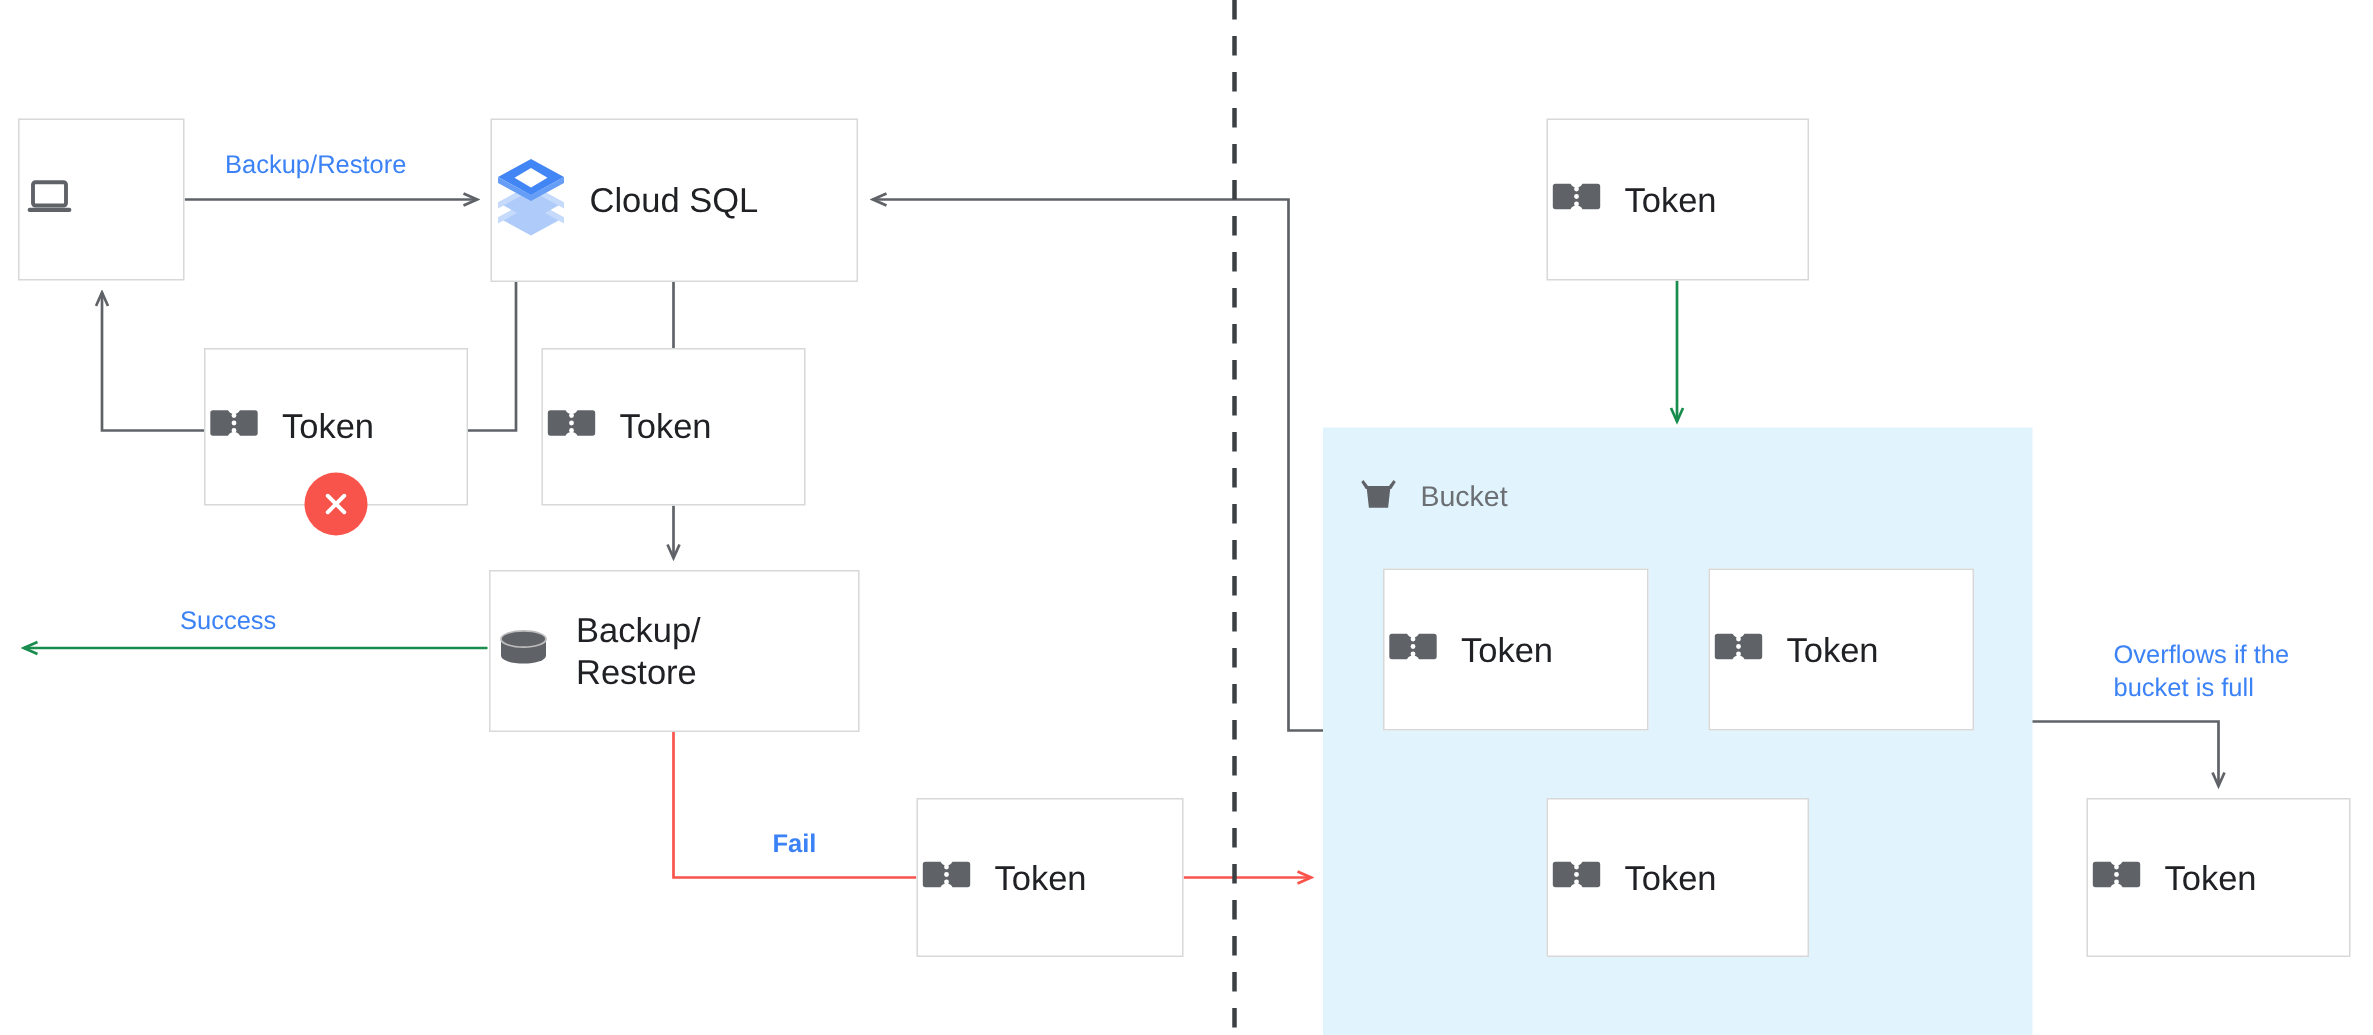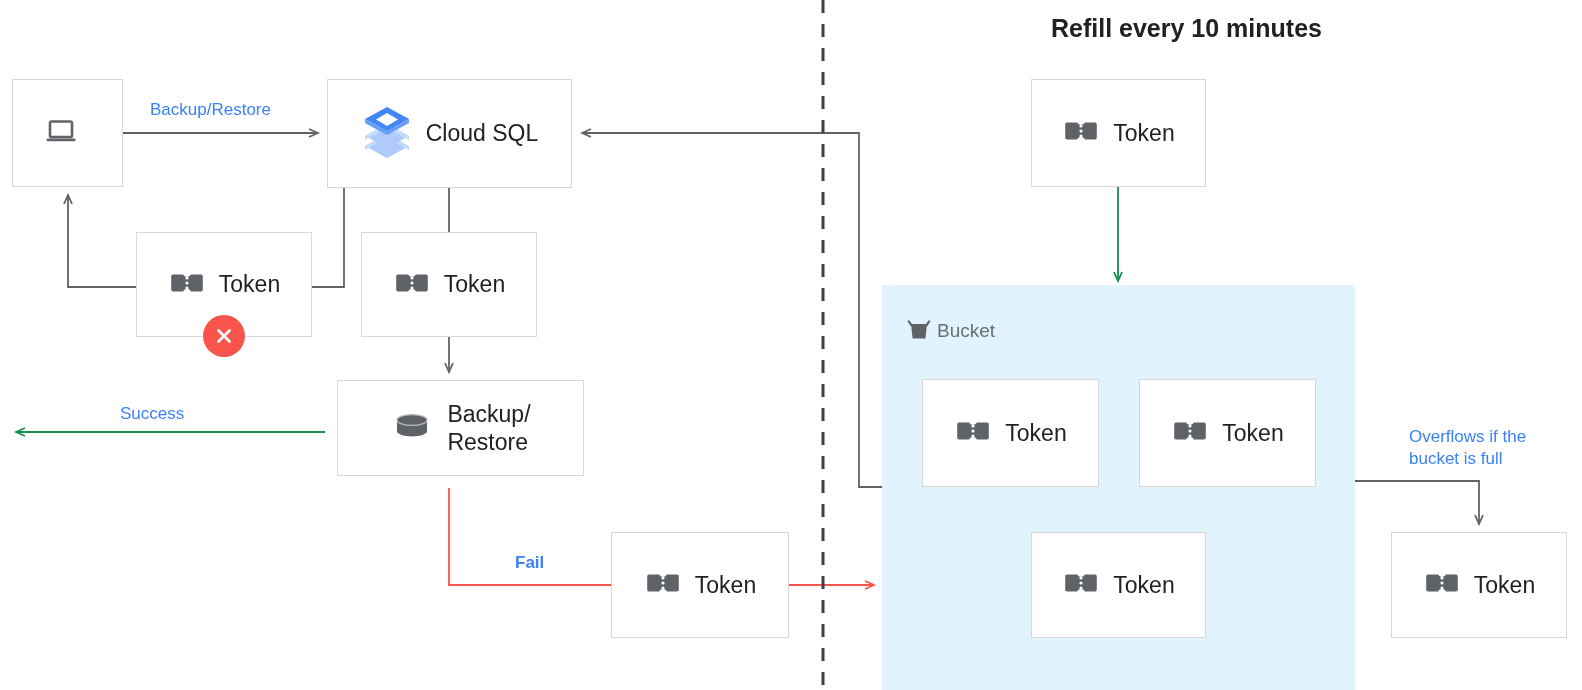--- a/index.html
+++ b/index.html
@@ -25,21 +25,21 @@
     height: 690px;
     pointer-events: none;
   }
   .node {
     position: absolute;
     box-sizing: border-box;
     border: 1px solid #d8d8d8;
     background: #ffffff;
     display: flex;
     align-items: center;
-    justify-content: center;
+    justify-content: flex-start;
   }
   .node-inner {
     display: flex;
     align-items: center;
     gap: 13px;
   }
   .node-label {
     font-size: 23px;
     color: #202124;
     line-height: 1.22;
@@ -50,21 +50,21 @@
     flex: 0 0 auto;
   }
   .bucket-region {
     position: absolute;
     background: #e1f4fd;
   }
   .bucket-tag {
     position: absolute;
     display: flex;
     align-items: center;
-    gap: 2px;
+    gap: 12px;
   }
   .bucket-tag-label {
     font-size: 19px;
     color: #6b6f74;
   }
   .edge-label {
     position: absolute;
     font-size: 17px;
     color: #3b82f6;
     line-height: 1.3;
@@ -136,21 +136,20 @@
 
     <path d="M882,487 L859,487 L859,133 L582,133" fill="none" stroke="#5f6368" stroke-width="1.8" marker-end="url(#ah-dark)"></path>
 
     <path d="M1355,481 L1479,481 L1479,524" fill="none" stroke="#5f6368" stroke-width="1.8" marker-end="url(#ah-dark)"></path>
 
     <path d="M1118,187 L1118,281" fill="none" stroke="#188d4e" stroke-width="1.8" marker-end="url(#ah-green)"></path>
 
     <path d="M823,0 L823,690" fill="none" stroke="#3c4043" stroke-width="3" stroke-dasharray="13 11"></path>
   </svg>
 
-  <div class="title" style="left:1051px; top:14px;">Refill every 10 minutes</div>
 
   <div class="edge-label" style="left:150px; top:99px;">Backup/Restore</div>
   <div class="edge-label" style="left:120px; top:403px;">Success</div>
   <div class="edge-label" style="left:515px; top:552px;font-weight:bold;">Fail</div>
   <div class="edge-label" style="left:1409px; top:426px;">Overflows if the
 bucket is full</div>
 
   <div class="node" style="left:12px; top:79px; width:111px; height:108px;">
     <div class="node-inner">
       <span class="icon">
@@ -209,21 +208,21 @@
           <path d="M5 10.5 h10 a4.5 4.5 0 0 0 8 0 h10 a1.8 1.8 0 0 1 1.8 1.8 v13.4 a1.8 1.8 0 0 1 -1.8 1.8 h-10 a4.5 4.5 0 0 0 -8 0 h-10 a1.8 1.8 0 0 1 -1.8 -1.8 v-13.4 a1.8 1.8 0 0 1 1.8 -1.8 z" fill="#5f6368"></path>
           <circle cx="19" cy="14" r="1.6" fill="#ffffff"></circle>
           <circle cx="19" cy="19" r="1.6" fill="#ffffff"></circle>
           <circle cx="19" cy="24" r="1.6" fill="#ffffff"></circle>
         </svg>
       </span>
       <span class="node-label">Token</span>
     </div>
   </div>
 
-  <div class="node" style="left:337px; top:380px; width:247px; height:96px;">
+  <div class="node" style="left:326px; top:380px; width:247px; height:108px;">
     <div class="node-inner">
       <span class="icon">
         <svg width="44" height="44" viewBox="0 0 44 44">
           <path d="M7 16 v11 c0 3.2 6.7 5.4 15 5.4 s15 -2.2 15 -5.4 v-11 z" fill="#5f6368"></path>
           <ellipse cx="22" cy="16" rx="15" ry="5.4" fill="#5f6368" stroke="#bdbdbd" stroke-width="1.2"></ellipse>
         </svg>
       </span>
       <span class="node-label">Backup/
 Restore</span>
     </div>

